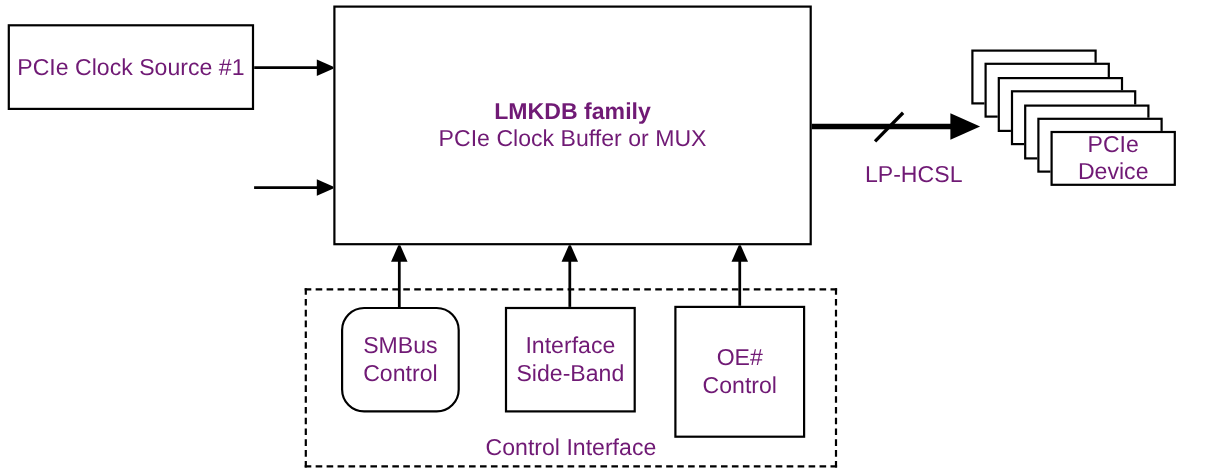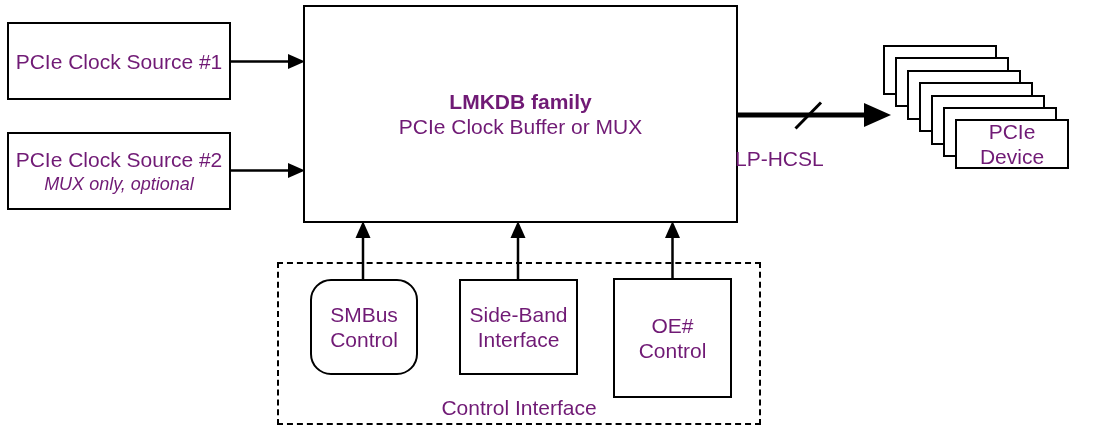--- a/index.html
+++ b/index.html
@@ -28,21 +28,21 @@
     flex-direction: column;
     align-items: center;
     justify-content: center;
     text-align: center;
   }
   .title { font-weight: bold; }
   .note { font-style: italic; font-size: 18px; line-height: 24px; }
   .bus-label {
     position: absolute;
     left: 735px; top: 146px; width: 140px;
-    text-align: left;
+    text-align: right;
   }
   .dashed-group {
     position: absolute;
     left: 277px; top: 262px;
     width: 484px; height: 163px;
     box-sizing: border-box;
     border: 2px dashed #000000;
     background: transparent;
   }
   .ctrl-box { position: absolute; }
@@ -102,24 +102,20 @@
     </g>
     <g stroke="#000000">
       <line x1="821" y1="102.5" x2="795.5" y2="128.5" stroke-width="3"></line>
     </g>
   </svg>
 
   <div class="box" style="left:7px; top:22px; width:224px; height:78px;">
     <span>PCIe Clock Source #1</span>
   </div>
 
-  <div class="box" style="left:7px; top:132px; width:224px; height:78px;">
-    <span>PCIe Clock Source #2</span>
-    <span class="note">MUX only, optional</span>
-  </div>
 
   <div class="box" style="left:303px; top:5px; width:435px; height:218px;">
     <span class="title">LMKDB family</span>
     <span>PCIe Clock Buffer or MUX</span>
   </div>
 
   <div class="bus-label">LP-HCSL</div>
 
   <div class="device-stack">
       <div class="device-card" style="left: 0px; top: 0px;"></div>
@@ -132,22 +128,22 @@
         <span>PCIe Device</span>
       </div>
     </div>
 
   <div class="dashed-group">
     <div class="box ctrl-box ctrl-smbus">
       <span>SMBus</span>
       <span>Control</span>
     </div>
     <div class="box ctrl-box ctrl-sideband">
+      <span>Interface</span>
       <span>Side-Band</span>
-      <span>Interface</span>
     </div>
     <div class="box ctrl-box ctrl-oe">
       <span>OE#</span>
       <span>Control</span>
     </div>
     <div class="group-label">Control Interface</div>
   </div>
 
 </div>
 

